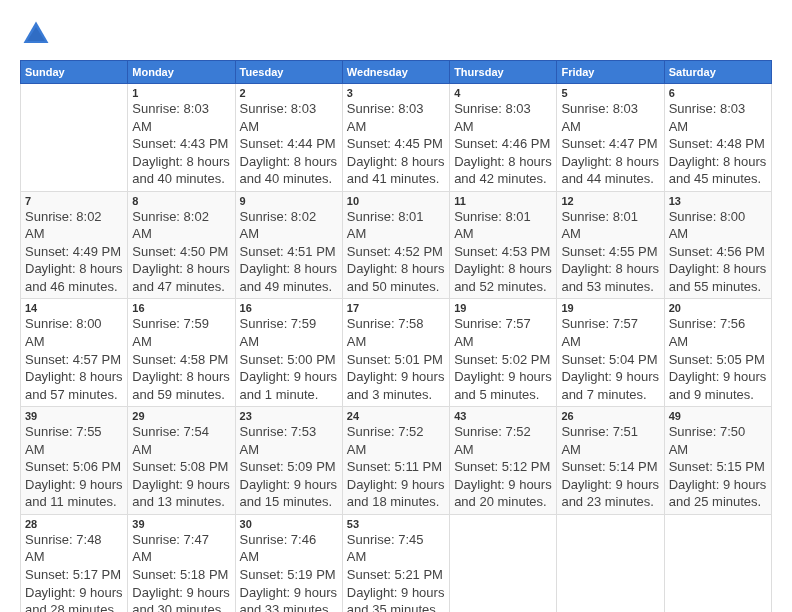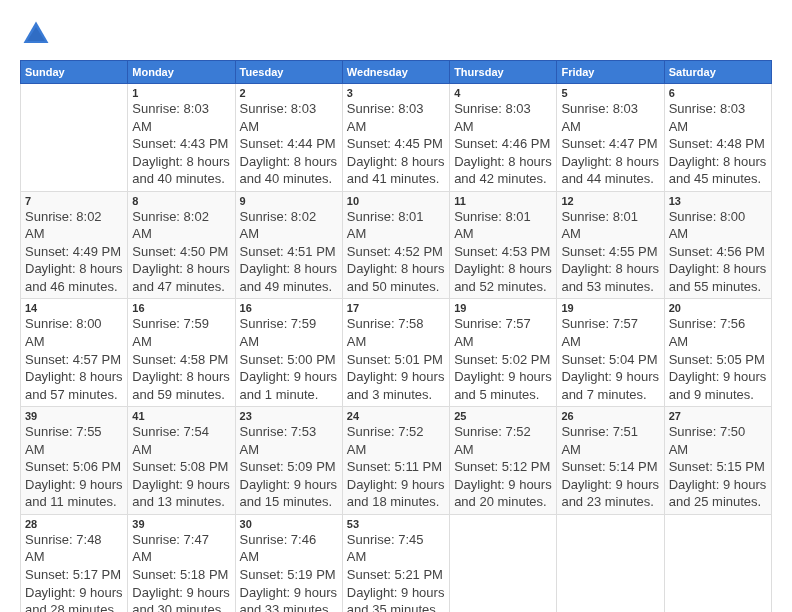--- a/index.html
+++ b/index.html
@@ -255,51 +255,51 @@
           </td>
         </tr>
         <tr>
           <td>
             <span class="day-number">39</span>
         <div class="day-info">
           Sunrise: 7:55 AM<br>Sunset: 5:06 PM<br>Daylight: 9 hours and 11 minutes.
         </div>
           </td>
           <td>
-            <span class="day-number">41</span>
+            <span class="day-number">29</span>
         <div class="day-info">
           Sunrise: 7:54 AM<br>Sunset: 5:08 PM<br>Daylight: 9 hours and 13 minutes.
         </div>
           </td>
           <td>
             <span class="day-number">23</span>
         <div class="day-info">
           Sunrise: 7:53 AM<br>Sunset: 5:09 PM<br>Daylight: 9 hours and 15 minutes.
         </div>
           </td>
           <td>
             <span class="day-number">24</span>
         <div class="day-info">
           Sunrise: 7:52 AM<br>Sunset: 5:11 PM<br>Daylight: 9 hours and 18 minutes.
         </div>
           </td>
           <td>
-            <span class="day-number">25</span>
+            <span class="day-number">43</span>
         <div class="day-info">
           Sunrise: 7:52 AM<br>Sunset: 5:12 PM<br>Daylight: 9 hours and 20 minutes.
         </div>
           </td>
           <td>
             <span class="day-number">26</span>
         <div class="day-info">
           Sunrise: 7:51 AM<br>Sunset: 5:14 PM<br>Daylight: 9 hours and 23 minutes.
         </div>
           </td>
           <td>
-            <span class="day-number">27</span>
+            <span class="day-number">49</span>
         <div class="day-info">
           Sunrise: 7:50 AM<br>Sunset: 5:15 PM<br>Daylight: 9 hours and 25 minutes.
         </div>
           </td>
         </tr>
         <tr>
           <td>
             <span class="day-number">28</span>
         <div class="day-info">
           Sunrise: 7:48 AM<br>Sunset: 5:17 PM<br>Daylight: 9 hours and 28 minutes.

